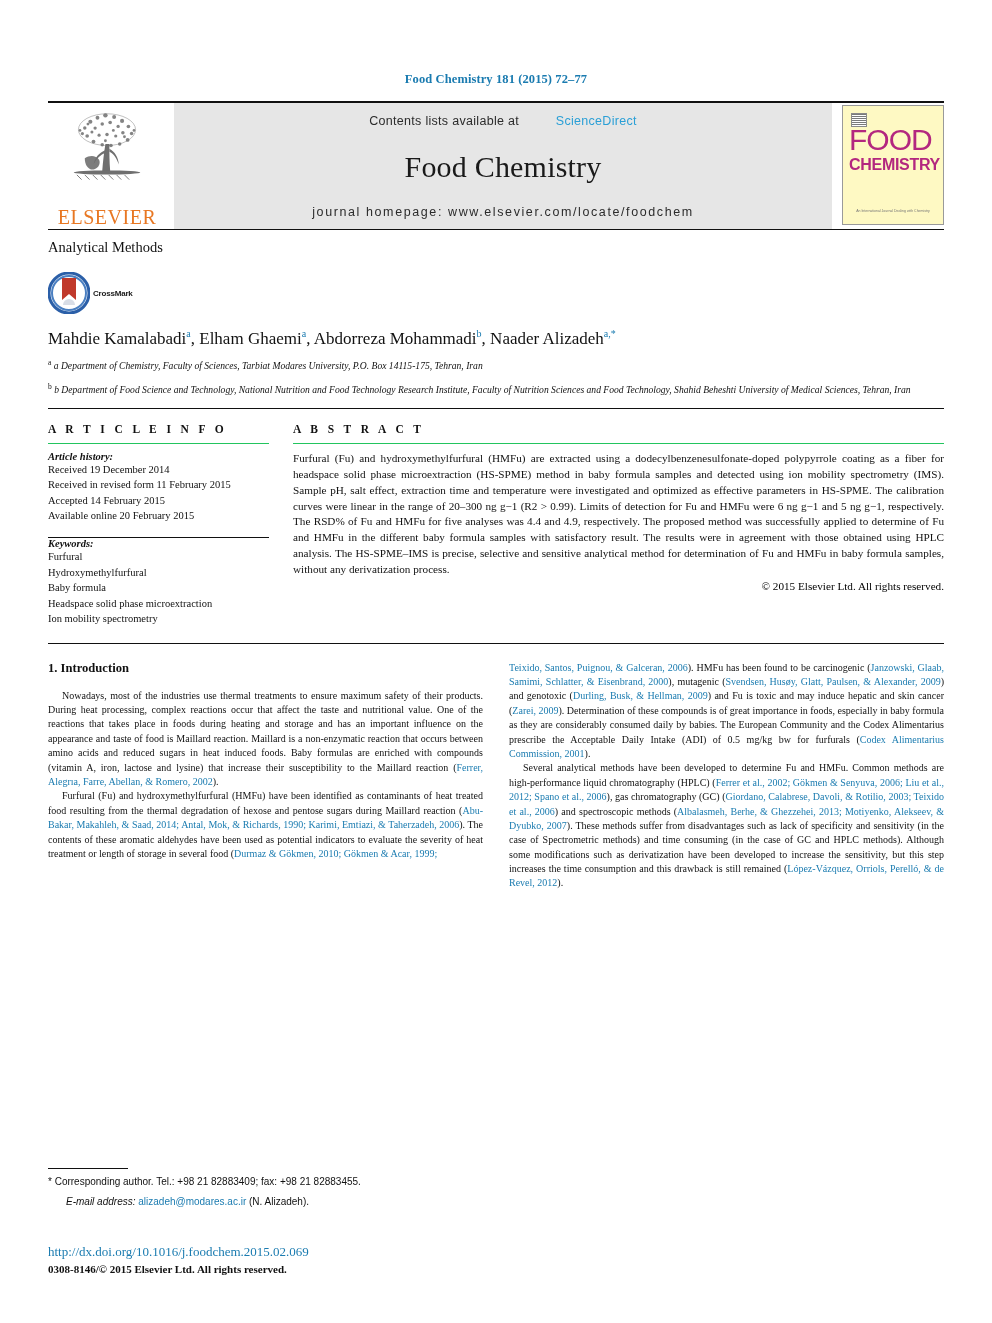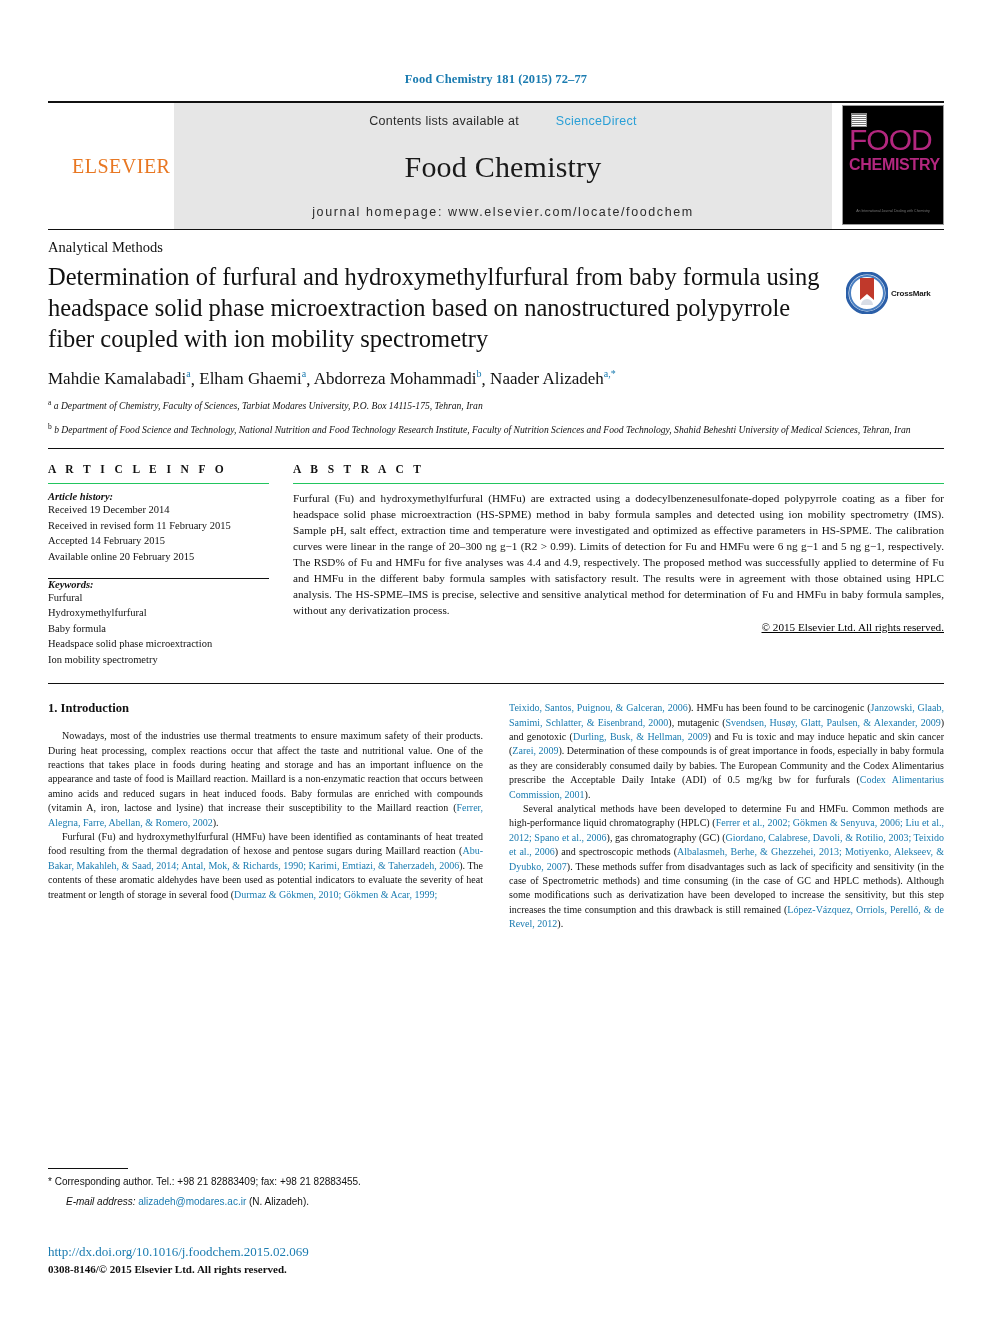--- a/index.html
+++ b/index.html
@@ -30,20 +30,21 @@
     margin:14px 48px 0 48px;
     border-top:2.5px solid #111;
     display:flex;
     align-items:stretch;
     height:128px;
   }
   .elsevier-block {
     width:118px;
     flex:0 0 118px;
     display:flex;
+    flex-direction:column;
     align-items:center;
     justify-content:space-between;
     padding-bottom:2px;
     gap:24px;
   }
   .tree { width:104px; height:92px; margin-top:6px; }
   .elsevier-word {
     color:#E87722;
     font-family:"Liberation Serif", serif;
     font-size:20px;
@@ -78,21 +79,21 @@
   .homepage-line {
     font-family:"Liberation Sans", sans-serif;
     font-size:12.5px;
     color:#2b2b2b;
     letter-spacing:1.6px;
   }
   .cover-thumb {
     width:102px;
     flex:0 0 102px;
     border:1px solid #9a9a9a;
-    background:#000000;
+    background:#fef9c3;
     position:relative;
     margin:2px 0 4px 0;
     overflow:hidden;
   }
   .cover-miniblock {
     position:absolute; top:7px; left:8px;
     width:16px; height:14px;
     background:
       repeating-linear-gradient(to bottom,#7a7a7a 0 1px, #ffffff 1px 2px);
     border:1px solid #8a8a8a;
@@ -194,21 +195,20 @@
     font-size:11.2px;
     line-height:1.42;
     text-align:justify;
     color:#111;
   }
   .copyright {
     text-align:right;
     font-family:"Liberation Serif", serif;
     font-size:11.2px;
     margin-top:2px;
-    text-decoration:underline;
   }
 
   
   .body-rule { margin:16px 48px 0 48px; border-top:1px solid #111; }
   .cols {
     display:flex;
     margin:17px 48px 0 48px;
     gap:26px;
   }
   .col { flex:1 1 0; }
@@ -325,21 +325,20 @@
 Dealing with Chemistry</div>
     </div>
 
   </div>
 
   <div class="rule-thin"></div>
 
   <div class="section-label">Analytical Methods</div>
 
   <div class="title-row">
-    <div class="paper-title">Determination of furfural and hydroxymethylfurfural from baby formula using headspace solid phase microextraction based on nanostructured polypyrrole fiber coupled with ion mobility spectrometry</div>
     <div class="crossmark">
       <svg width="42" height="42" viewBox="0 0 42 42">
         <circle cx="21" cy="21" r="20" fill="#ffffff" stroke="#2b5fa8" stroke-width="3"></circle>
         <circle cx="21" cy="21" r="17" fill="none" stroke="#4a7fc1" stroke-width="2"></circle>
         <path d="M14 6 h14 v22 l-7 -6 -7 6 Z" fill="#c0392b"></path>
         <path d="M15 33 a6 6 0 0 1 12 0 z" fill="#d8dde6"></path>
       </svg>
       <span class="crossmark-label">CrossMark</span>
     </div>
   </div>

